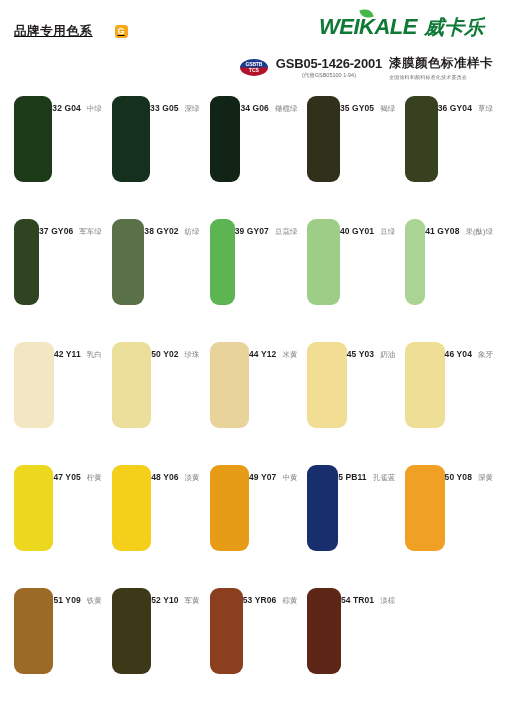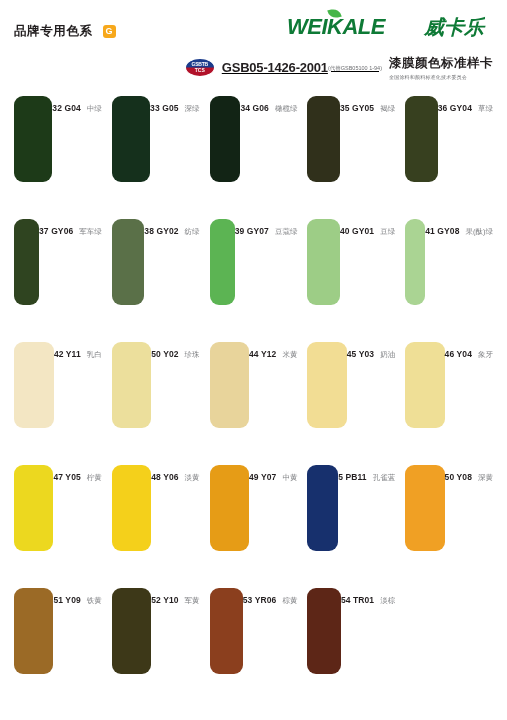--- a/index.html
+++ b/index.html
@@ -9,21 +9,21 @@
     font-family: "Liberation Sans", "DejaVu Sans", sans-serif;
     overflow: hidden;
   }
   .page { position: relative; width: 507px; height: 720px; background:#fff; }
 
   
   .header { position: relative; height: 92px; width: 100%; }
 
   .brand-line {
     position: absolute; left: 14px; top: 23px;
-    display: flex; align-items: center; gap: 10px;
+    display: flex; align-items: center; gap: 22px; text-decoration: underline;
   }
   .brand-line .brand-text {
     font-size: 12.5px; font-weight: bold; color: #231f20;
     letter-spacing: .6px;
   }
   .g-badge {
     width: 13px; height: 13px; border-radius: 3px;
     background: #f7a81b;
     color: #ffffff; font-size: 9px; font-weight: bold;
     display: flex; align-items: center; justify-content: center;
@@ -42,37 +42,37 @@
   }
   .logo-leaf {
     position: absolute; left: 41px; top: -5px;
     width: 13px; height: 9px;
     background: #46b649;
     border-radius: 0 9px 0 9px;
     transform: rotate(-12deg);
   }
   .logo-cn {
     font-size: 20px; font-weight: bold; font-style: italic;
-    color: #0e7a36; letter-spacing: 0px; margin-left: 32px;
+    color: #0e7a36; letter-spacing: 0px;
   }
 
   .std-block {
     position: absolute; right: 14px; top: 55px;
     display: flex; align-items: center; gap: 7px;
   }
   .std-seal {
     width: 30px; height: 19px; border-radius: 50%;
     background: linear-gradient(180deg,#1b3c8c 0%,#1b3c8c 48%,#b2122a 52%,#b2122a 100%);
     display: flex; flex-direction: column; align-items: center; justify-content: center;
     color: #fff; line-height: 1;
     border: 1px solid #ffffff;
   }
   .std-seal .s1 { font-size: 5px; font-weight: bold; letter-spacing:-.2px; }
   .std-seal .s2 { font-size: 5px; font-weight: bold; margin-top: 1px; }
-  .std-codes { display: flex; flex-direction: row; align-items: center; text-decoration: underline; }
+  .std-codes { display: flex; flex-direction: column; align-items: center; }
   .std-code { font-size: 13px; font-weight: bold; color: #231f20; letter-spacing: -0.2px; }
   .std-sub { font-size: 5.5px; color: #6d6e71; margin-top: 1px; }
   .std-titles { display: flex; flex-direction: column; }
   .std-title { font-size: 12.5px; font-weight: bold; color: #231f20; letter-spacing: .5px; }
   .std-org { font-size: 5px; color: #6d6e71; margin-top: 2px; letter-spacing: .2px; }
 
   
   .grid {
     position: absolute;
     left: 14px; top: 96px;

